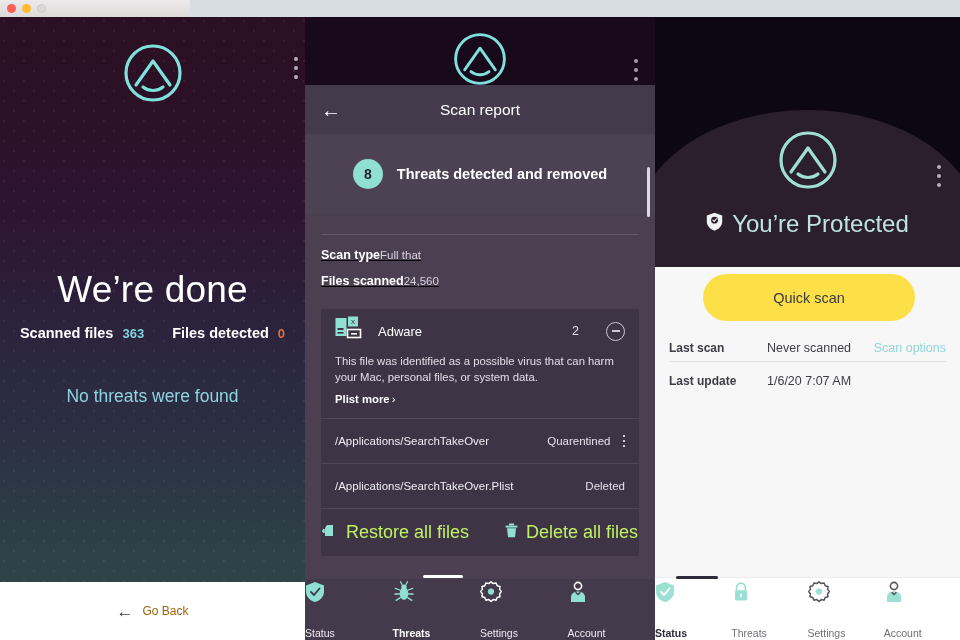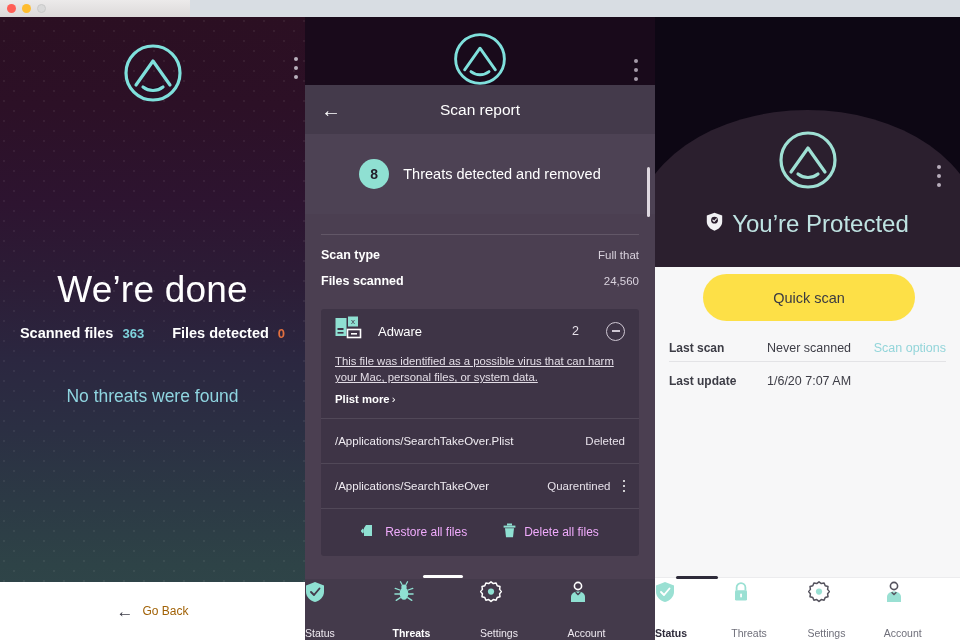--- a/index.html
+++ b/index.html
@@ -69,52 +69,52 @@
   .mid-header { position:absolute; left:0; top:68px; width:350px; height:49px;
     background:#443a4b; display:flex; align-items:center; }
   .mid-header .back { position:absolute; left:16px; top:50%; transform:translateY(-50%);
     color:#fff; font-size:20px; line-height:1; }
   .mid-header .title { width:100%; text-align:center; color:#fff; font-size:15.5px; }
   .threat-banner { position:absolute; left:0; top:117px; width:350px; height:80px;
     background:#4d4254; display:flex; align-items:center; justify-content:center; gap:14px; }
   .threat-badge { width:30px; height:30px; border-radius:50%; background:#8fe0d2;
     color:#23202c; font-size:14px; font-weight:700; display:flex;
     align-items:center; justify-content:center; }
-  .threat-banner .txt { color:#fff; font-size:14.5px; font-weight:400; }
+  .threat-banner .txt { color:#fff; font-size:14.5px; font-weight:700; }
   .scrollbar { position:absolute; right:5px; top:150px; width:3px; height:50px;
     background:#ded8e0; border-radius:2px; }
   .mid-divider { position:absolute; left:16px; top:217px; width:318px; height:1px;
     background:rgba(255,255,255,.13); }
   .kv-row { position:absolute; left:16px; width:318px; display:flex;
-    justify-content:space-between; align-items:center; }
+    justify-content:flex-start; align-items:center;text-decoration:underline; }
   .kv-row .k { color:#ffffff; font-size:12.5px; font-weight:700; }
   .kv-row .v { color:#d9d2dd; font-size:11.5px; }
   #kv-scantype { top:231px; }
   #kv-filescanned { top:257px; }
 
   .threat-card { position:absolute; left:16px; top:292px; width:318px;
     background:#3e3446; border-radius:3px; overflow:hidden; }
   .card-head { height:44px; display:flex; align-items:center; padding:0 14px; gap:13px; }
   .card-head .name { color:#fff; font-size:13px; flex:1; }
   .card-head .count { color:#e6e0e9; font-size:12.5px; margin-right:14px; }
   .circle-minus { width:19px; height:19px; border-radius:50%;
     border:1.4px solid #cfc7d3; display:flex; align-items:center; justify-content:center; }
   .circle-minus span { width:8px; height:1.5px; background:#cfc7d3; display:block; }
-  .card-desc { padding:0 14px 0 14px; color:#e3dde6; font-size:11.3px; line-height:1.45;text-decoration:underline; }
+  .card-desc { padding:0 14px 0 14px; color:#e3dde6; font-size:11.3px; line-height:1.45; }
   .card-learn { padding:7px 14px 13px 14px; color:#fff; font-size:11.3px; font-weight:700; }
   .card-learn .chev { font-weight:400; margin-left:2px; }
   .file-row { position:relative; height:45px; display:flex; align-items:center;
     padding:0 14px; border-top:1px solid rgba(255,255,255,.10); }
   .file-row .path { color:#f0ecf2; font-size:11.5px; flex:1; }
   .file-row .state { color:#e6e0e9; font-size:11.5px; }
   .file-row .kebab { margin-left:12px; display:flex; flex-direction:column; gap:2.5px; }
   .file-row .kebab i { width:2.5px; height:2.5px; border-radius:50%; background:#ffffff; display:block; }
   .card-actions { height:48px; display:flex; align-items:center; justify-content:center;
     gap:18px; border-top:1px solid rgba(255,255,255,.10); }
-  .act { display:flex; align-items:center; gap:8px; color:#f0abfc; font-size:12px; }
+  .act { display:flex; gap:8px; color:#bef264; font-size:18px; }
 
   .mid-nav { position:absolute; left:0; bottom:0; width:350px; height:61px;
     background:#443a4b; }
   .mid-nav .active-bar { position:absolute; left:118px; top:-4px; width:40px; height:3px;
     background:#ffffff; border-radius:2px; }
   .navrow { display:flex; height:61px; align-items:center; }
   .navitem { flex:1; display:flex; flex-direction:column; gap:20px; }
   .navitem .nlabel { font-size:10.5px; }
   .mid-nav .nlabel { color:#efeaf1; }
   .mid-nav .navitem.active .nlabel { color:#ffffff; font-weight:700; }
@@ -259,31 +259,31 @@
         <span class="circle-minus">
             <span></span>
           </span>
       </div>
       <div class="card-desc">This file was identified as a possible virus that can harm your Mac, personal files, or system data.</div>
       <div class="card-learn">
         <span>Plist more</span><span class="chev">›</span>
       </div>
 
       <div class="file-row">
-        <span class="path">/Applications/SearchTakeOver.Plist</span>
-        <span class="state">Deleted</span>
-      </div>
-      <div class="file-row">
         <span class="path">/Applications/SearchTakeOver</span>
         <span class="state">Quarentined</span>
         <span class="kebab">
           <i></i>
             <i></i>
             <i></i>
         </span>
+      </div>
+      <div class="file-row">
+        <span class="path">/Applications/SearchTakeOver.Plist</span>
+        <span class="state">Deleted</span>
       </div>
 
       <div class="card-actions">
         <span class="act">
           <span>
             <svg width="16" height="14" viewBox="0 0 16 14">
               <path d="M5 1 h6 v11 h-8 v-8 z" fill="#8fe0d2"></path>
               <path d="M4 7 L0.5 7 M2.4 5 L0.4 7 L2.4 9" fill="none" stroke="#8fe0d2" stroke-width="1.4"></path>
             </svg>
           </span>

